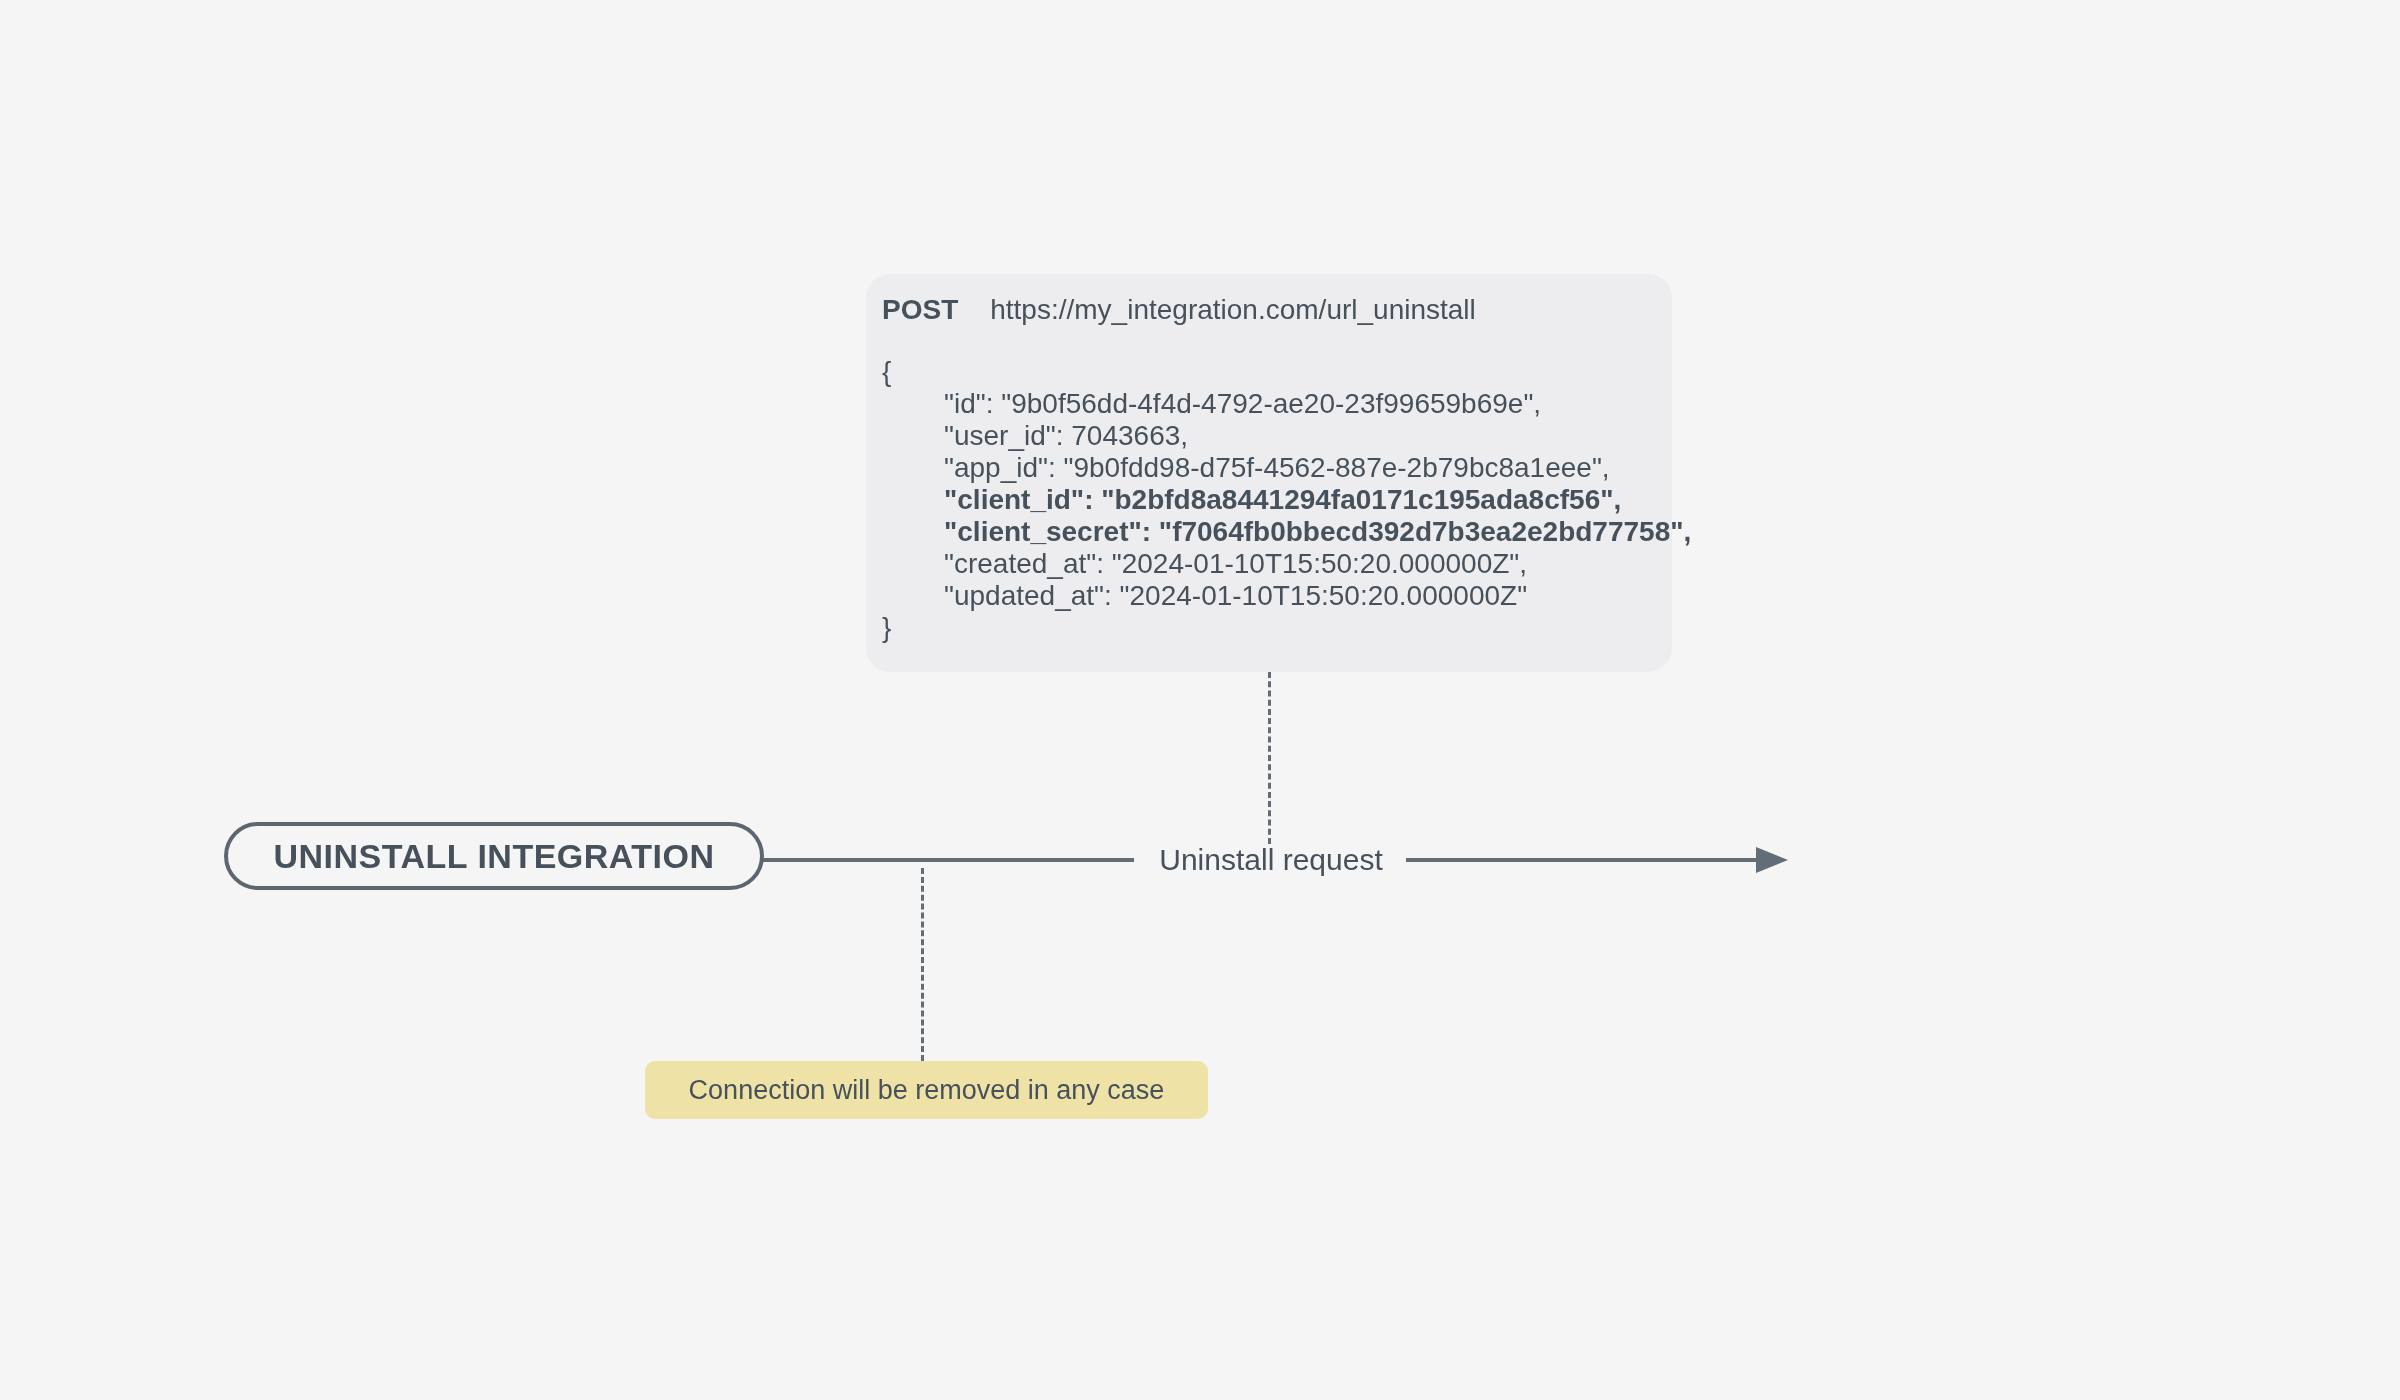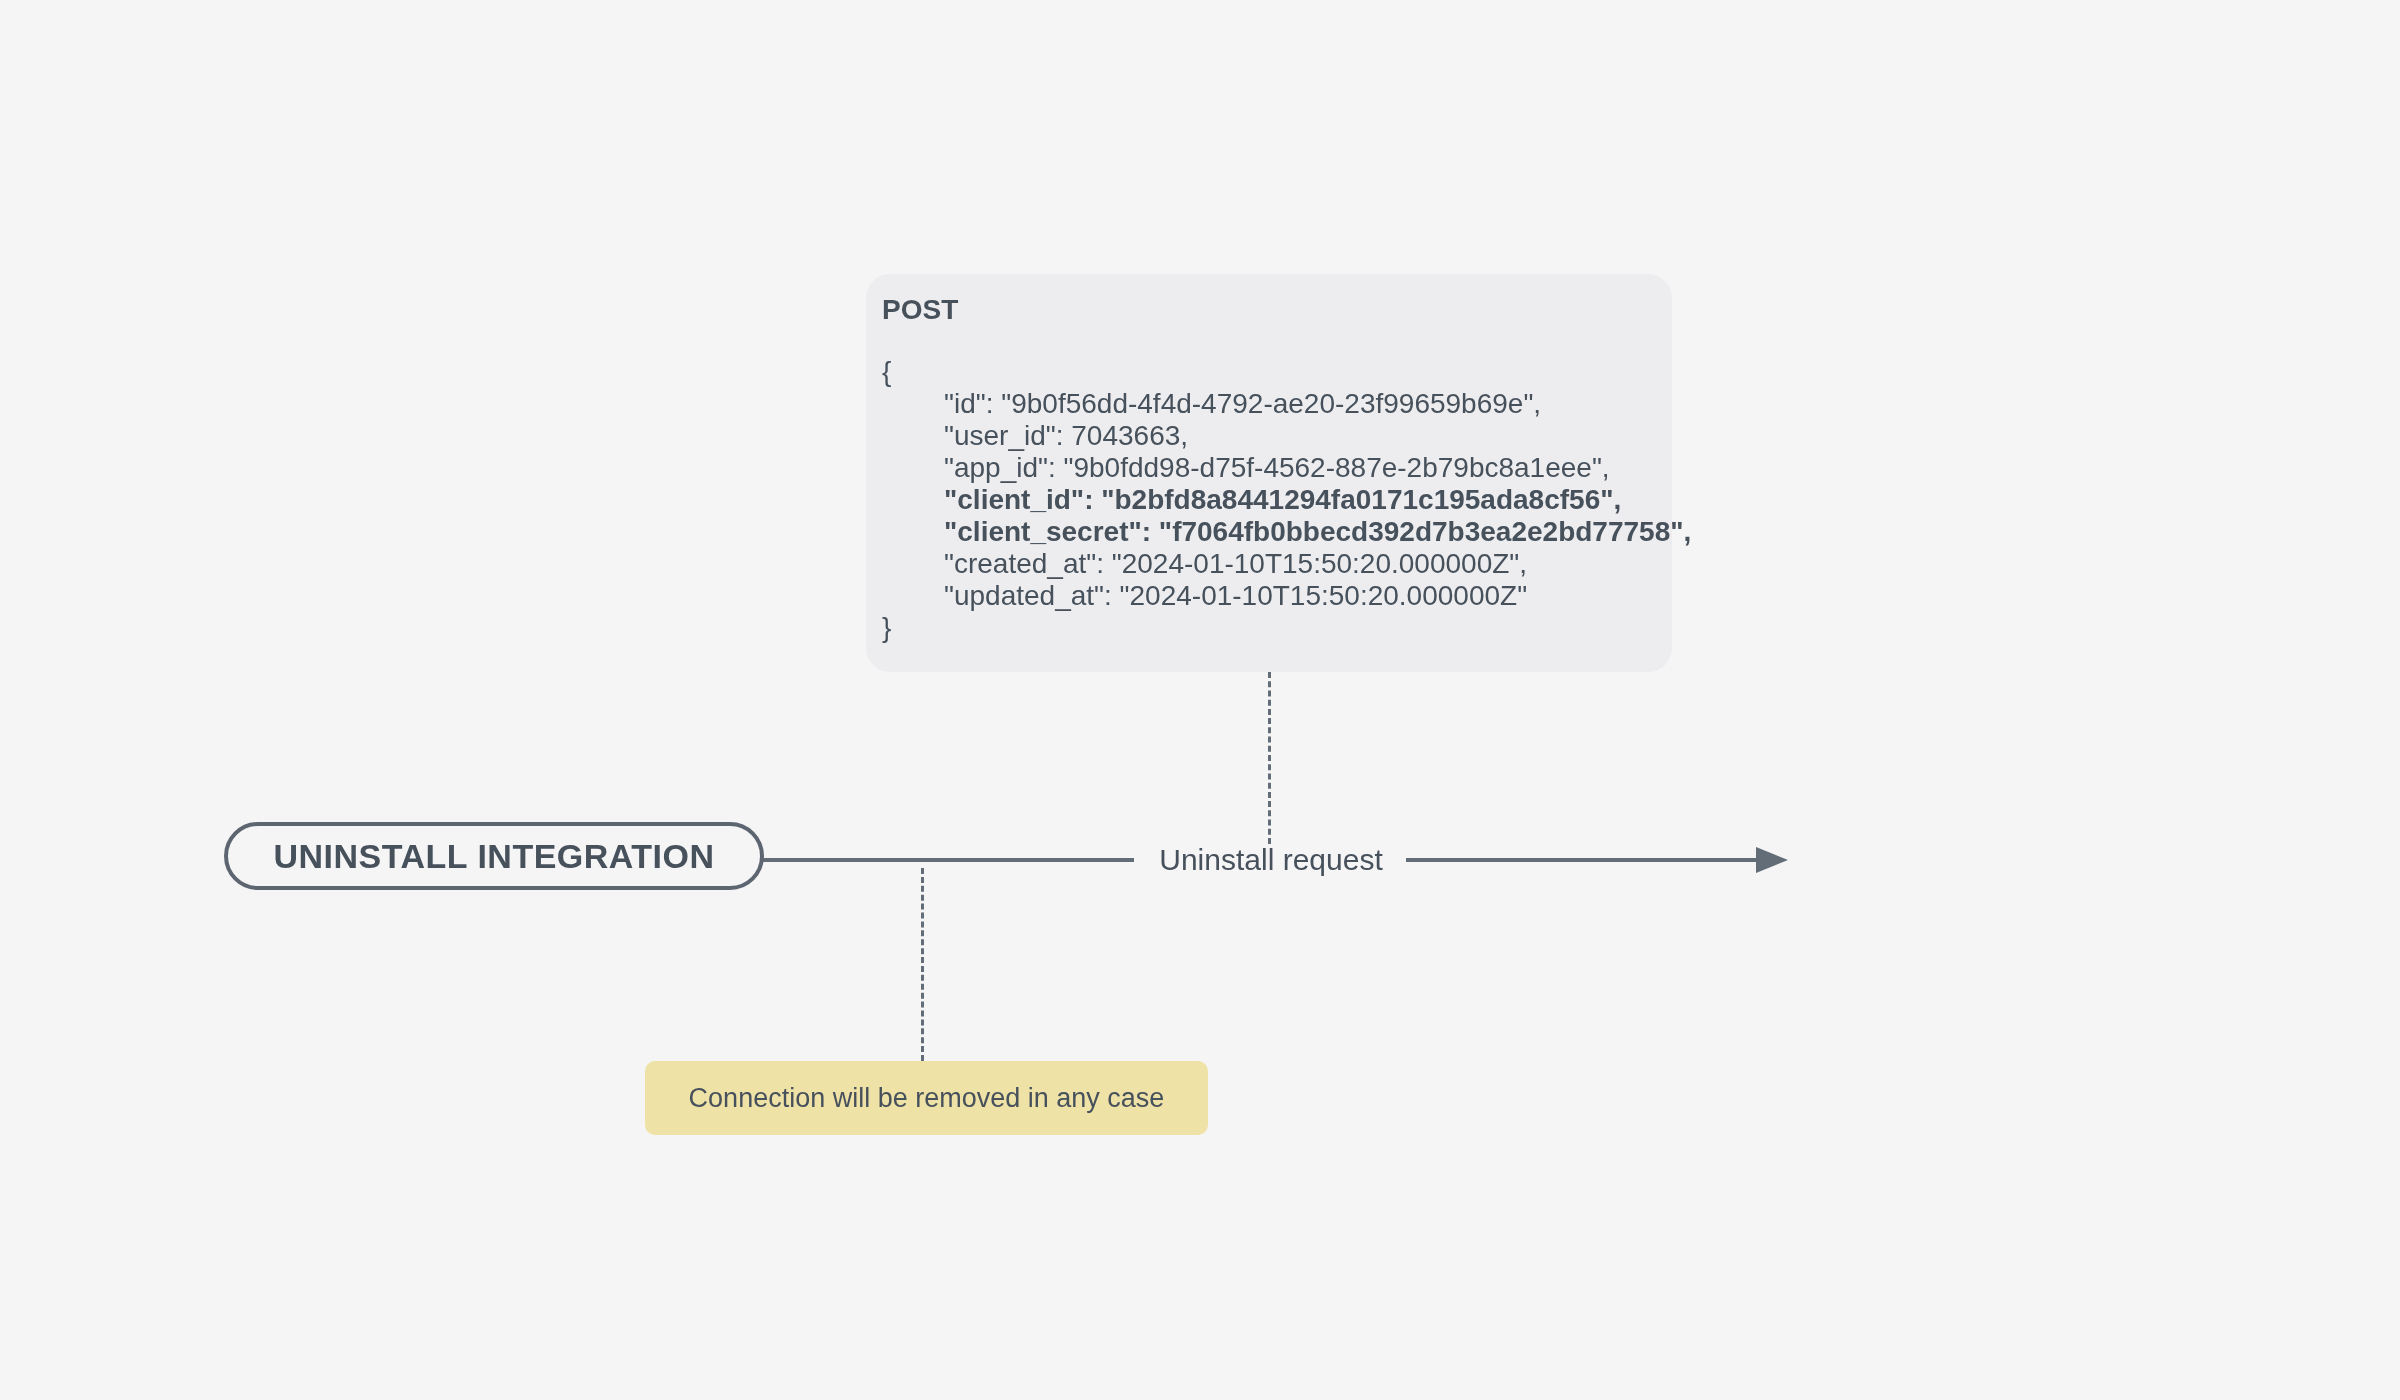--- a/index.html
+++ b/index.html
@@ -114,38 +114,39 @@
     background: var(--node-blue);
     color: var(--node-blue-text);
   }
 
   
   .note {
     position: absolute;
     left: 645px;
     top: 1061px;
     width: 563px;
-    height: 74px;
+    height: 58px;
     background: var(--note-bg);
     border-radius: 10px;
     display: flex;
     align-items: center;
     justify-content: center;
     font-size: 27px;
     color: var(--text-dark);
   }
 </style>
 </head>
 <body>
 
 <div id="canvas">
 
   <div class="request-card">
     <div class="method-line">
       <span class="http-method">POST</span>
+      <span class="request-url">https://my_integration.com/url_uninstall</span>
     </div>
     <div class="code-body">
       <div class="code-line">{</div>
       <div class="code-line indent">"id": "9b0f56dd-4f4d-4792-ae20-23f99659b69e",</div>
       <div class="code-line indent">"user_id": 7043663,</div>
       <div class="code-line indent">"app_id": "9b0fdd98-d75f-4562-887e-2b79bc8a1eee",</div>
       <div class="code-line indent bold">"client_id": "b2bfd8a8441294fa0171c195ada8cf56",</div>
       <div class="code-line indent bold">"client_secret": "f7064fb0bbecd392d7b3ea2e2bd77758",</div>
       <div class="code-line indent">"created_at": "2024-01-10T15:50:20.000000Z",</div>
       <div class="code-line indent">"updated_at": "2024-01-10T15:50:20.000000Z"</div>

